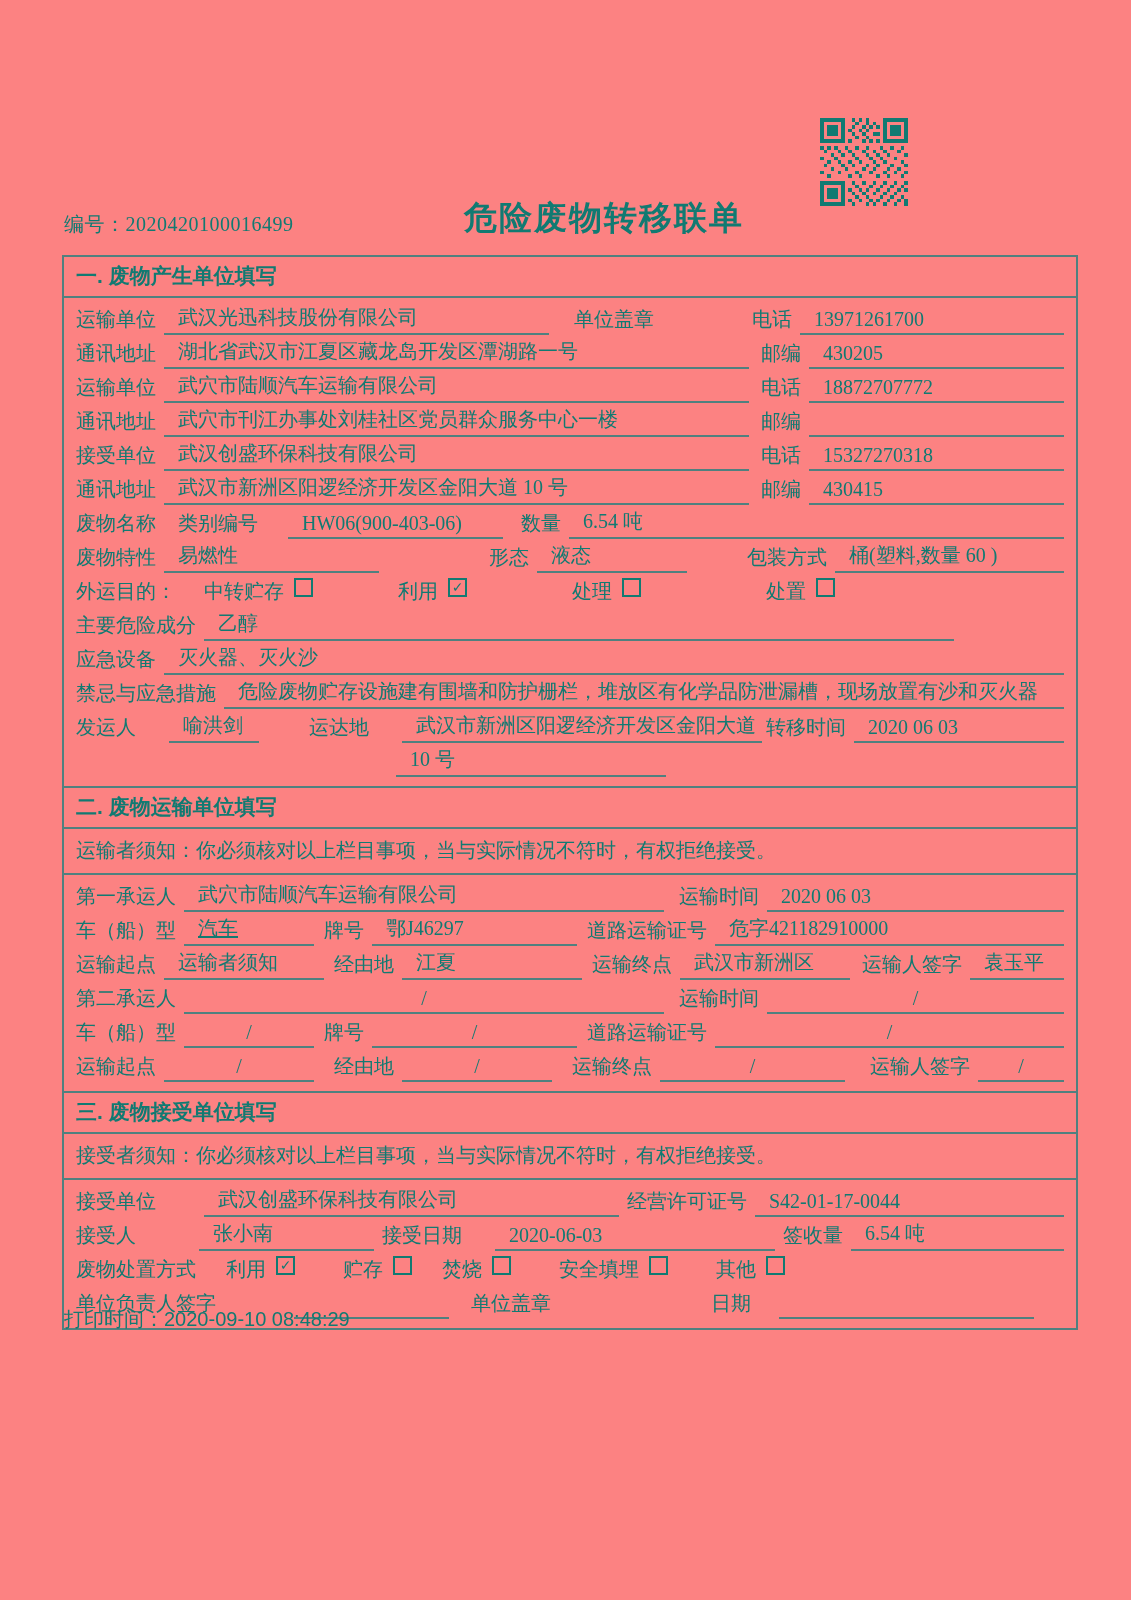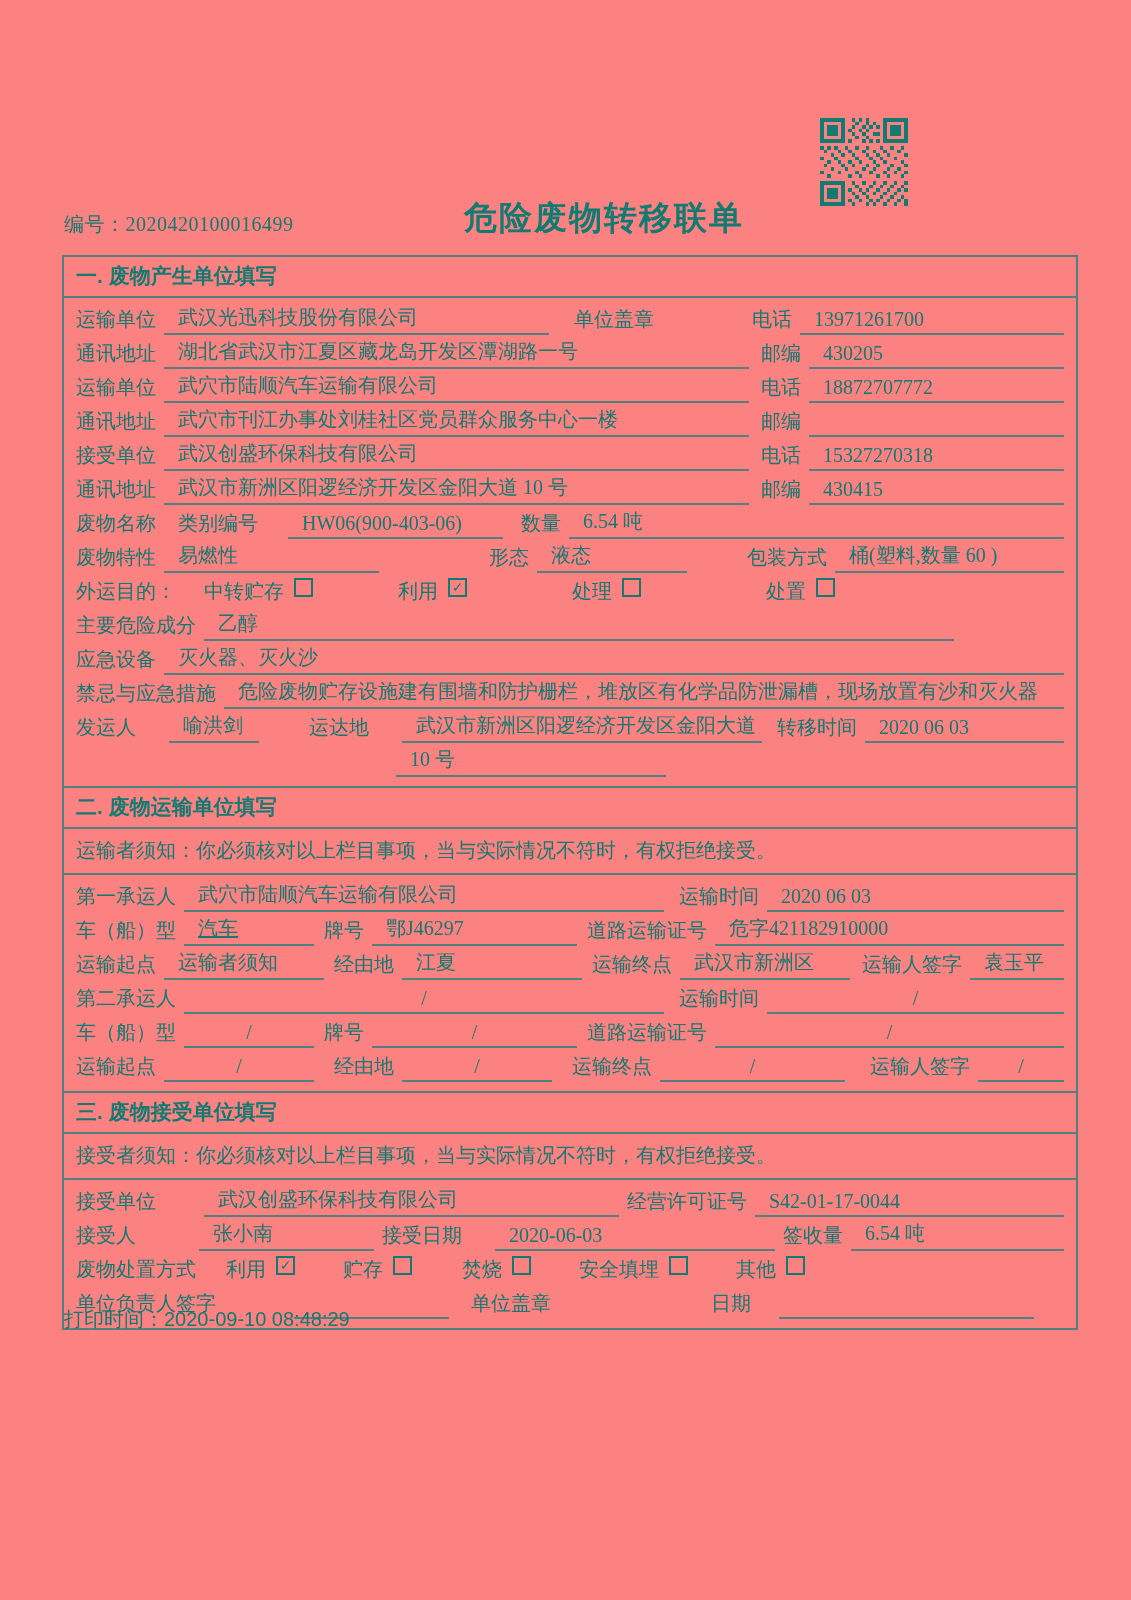--- a/index.html
+++ b/index.html
@@ -269,21 +269,21 @@
           </div>
           <div class="row">
             <span class="lab">禁忌与应急措施</span>
             <span class="val grow">危险废物贮存设施建有围墙和防护栅栏，堆放区有化学品防泄漏槽，现场放置有沙和灭火器</span>
           </div>
           <div class="row">
             <span class="lab">发运人</span>
             <span class="val" style="width: 90px; margin-left: 25px;">喻洪剑</span>
             <span class="lab" style="margin-left: 50px;">运达地</span>
             <span class="val" style="width: 360px; margin-left: 25px;">武汉市新洲区阳逻经济开发区金阳大道</span>
-            <span class="lab" style="margin-left: 15px;">转移时间</span>
+            <span class="lab" style="margin-left: 4px;">转移时间</span>
             <span class="val grow">2020 06 03</span>
           </div>
           <div class="row">
             <span class="spacer" style="width: 320px;"></span>
             <span class="val" style="width: 270px;">10 号</span>
           </div>
         </div>
       </div>
       <div class="sec">
         <div class="sec-h">二. 废物运输单位填写</div>
@@ -360,21 +360,21 @@
           <div class="row">
             <span class="lab">废物处置方式</span>
             <span class="chk" style="margin-left: 22px;">
               <span>利用</span>
               <span class="box">✓</span>
             </span>
             <span class="chk" style="margin-left: 48px;">
               <span>贮存</span>
               <span class="box"></span>
             </span>
-            <span class="chk" style="margin-left: 50px;">
+            <span class="chk" style="margin-left: 30px;">
               <span>焚烧</span>
               <span class="box"></span>
             </span>
             <span class="chk" style="margin-left: 48px;">
               <span>安全填埋</span>
               <span class="box"></span>
             </span>
             <span class="chk" style="margin-left: 48px;">
               <span>其他</span>
               <span class="box"></span>

